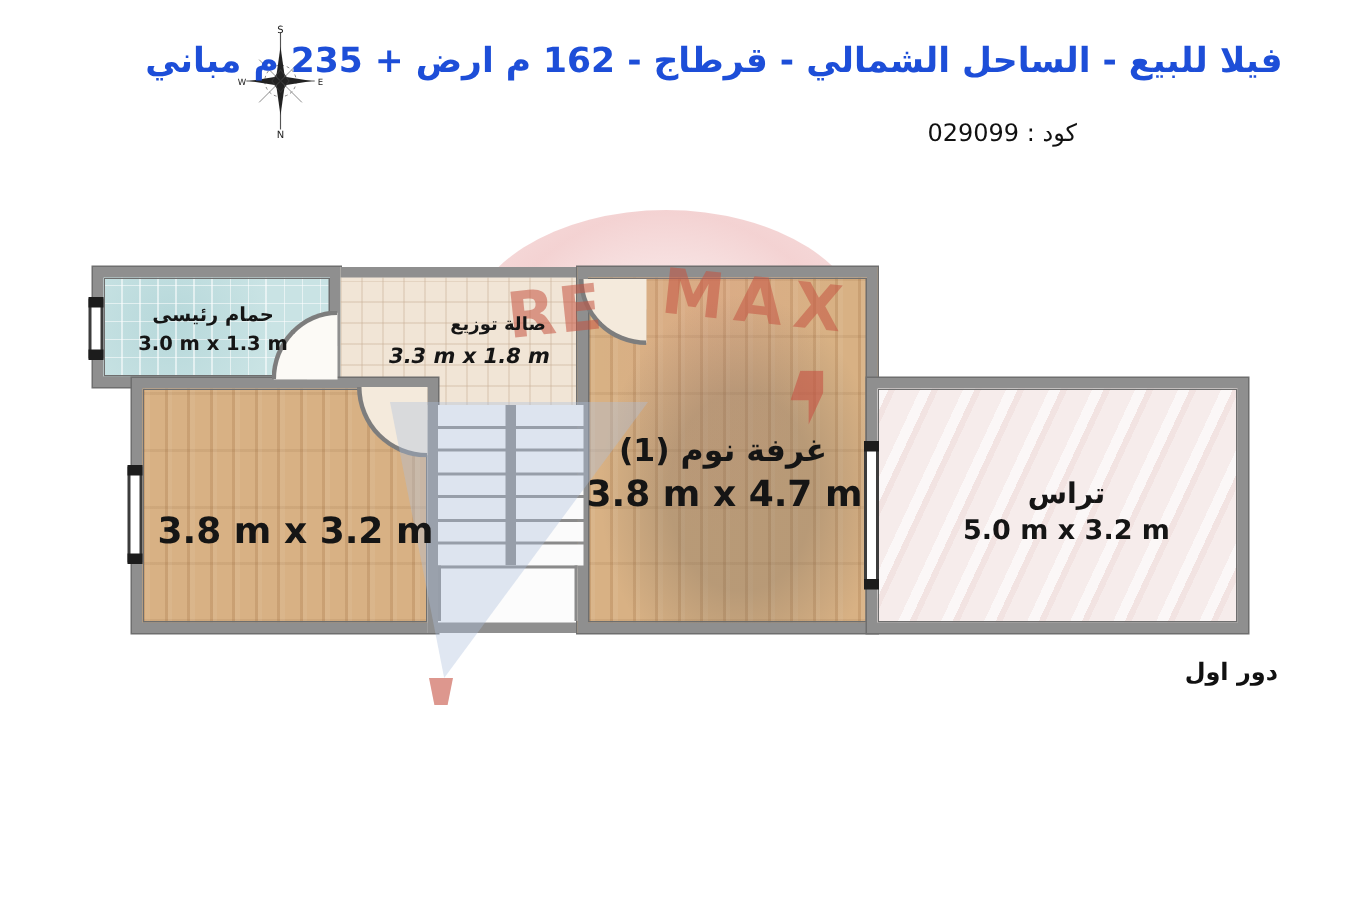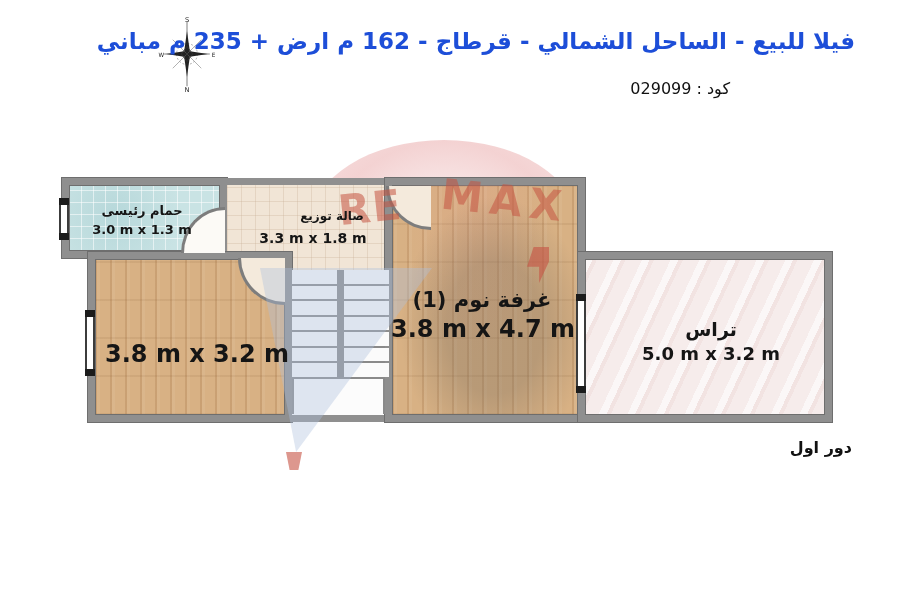--- a/index.html
+++ b/index.html
@@ -4,21 +4,21 @@
 <style>
   html,body{margin:0;padding:0;background:#ffffff;}
   #page{position:relative;width:900px;height:599px;background:#fff;overflow:hidden;
         font-family:"DejaVu Sans","Liberation Sans",sans-serif;color:#111;}
 
   
   .hdr-title{position:absolute;top:28px;right:45px;font-size:23px;font-weight:bold;
              color:#1d4ed8;direction:rtl;white-space:nowrap;z-index:40;}
   .hdr-sub{position:absolute;top:57px;right:128px;font-size:16px;color:#111;
            direction:rtl;white-space:nowrap;z-index:40;}
-  .hdr-code{position:absolute;top:79px;right:170px;font-size:16px;color:#111;
+  .hdr-code{position:absolute;top:79px;right:182px;font-size:16px;color:#111;
             direction:rtl;white-space:nowrap;z-index:40;}
   .compass{position:absolute;left:158px;top:16px;z-index:40;}
 
   
   .room{position:absolute;box-sizing:border-box;border:7px solid #8f8f8f;
         box-shadow:0 0 0 1px #6e6e6e, inset 0 0 0 1px #6e6e6e;z-index:10;}
   .floor-bathroom{background-color:#c9e3e4;background-image:
       repeating-linear-gradient(90deg,rgba(255,255,255,.55) 0 1px,transparent 1px 12px),
       repeating-linear-gradient(0deg,rgba(255,255,255,.55) 0 1px,transparent 1px 12px),
       radial-gradient(circle at 30% 45%,rgba(140,190,195,.30),transparent 60%);}
@@ -157,21 +157,21 @@
   <div class="wm wm-re">RE</div>
   <div class="wm wm-max">MAX</div>
   <div class="wm wm-mark"></div>
   <div class="wm wm-vee"></div>
   <div class="wm wm-tip"></div>
 
   <div class="lbl rtl" style="left:142px;top:203px;font-size:13px;">حمام رئيسى</div>
   <div class="lbl" style="left:142px;top:222px;font-size:13px;">3.0 m x 1.3 m</div>
 
   <div class="lbl rtl" style="left:332px;top:209px;font-size:12px;">صالة توزيع</div>
-  <div class="lbl" style="left:313px;top:230px;font-size:14px;">3.3 m x 1.8 m</div>
+  <div class="lbl" style="left:313px;top:230px;font-size:14px;font-style:italic;">3.3 m x 1.8 m</div>
 
   <div class="lbl" style="left:197px;top:340px;font-size:24px;">3.8 m x 3.2 m</div>
 
   <div class="lbl rtl" style="left:482px;top:288px;font-size:21px;">غرفة نوم (1)</div>
   <div class="lbl" style="left:483px;top:315px;font-size:24px;">3.8 m x 4.7 m</div>
 
   <div class="lbl rtl" style="left:711px;top:318px;font-size:19px;">تراس</div>
   <div class="lbl" style="left:711px;top:343px;font-size:18px;">5.0 m x 3.2 m</div>
 
   <div class="floor-level">دور اول</div>

